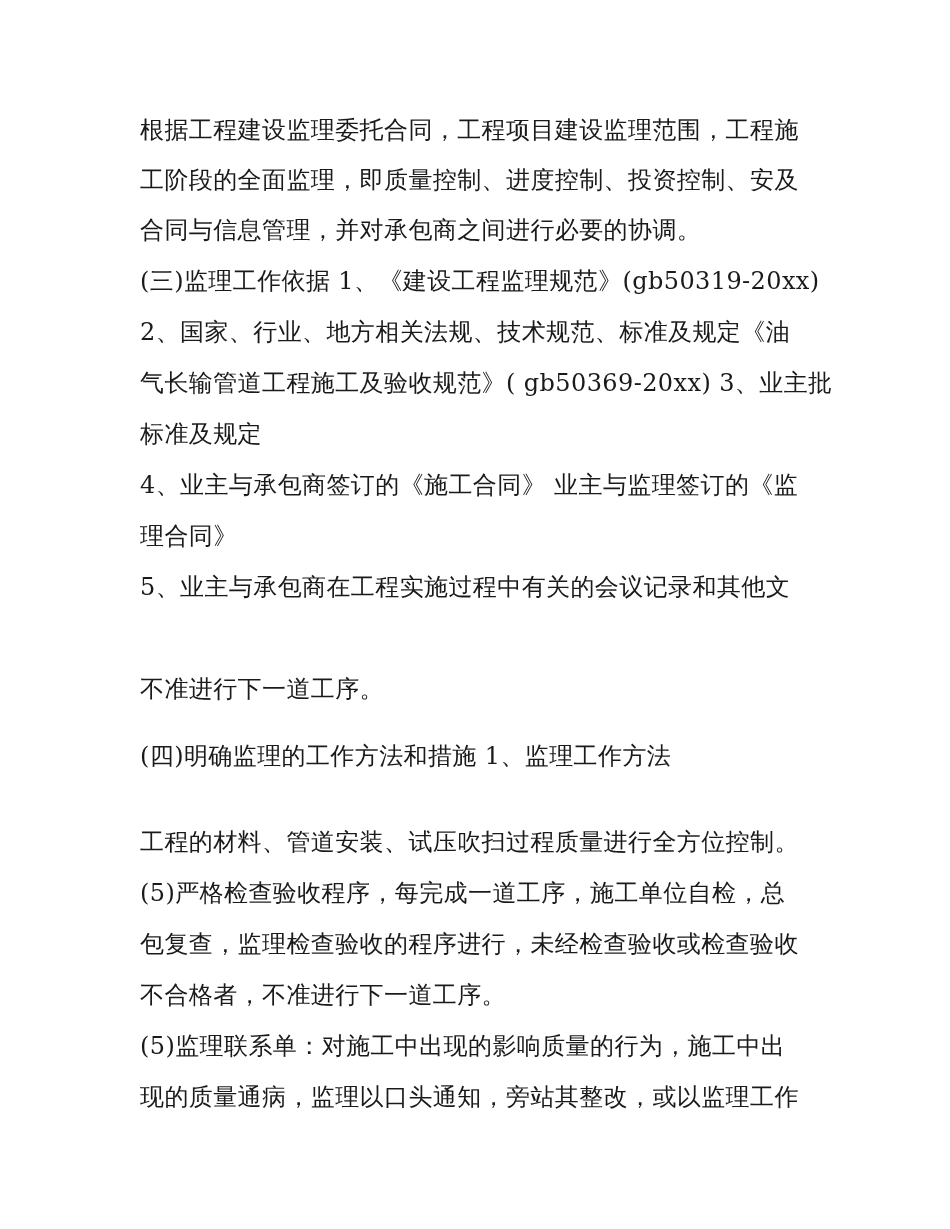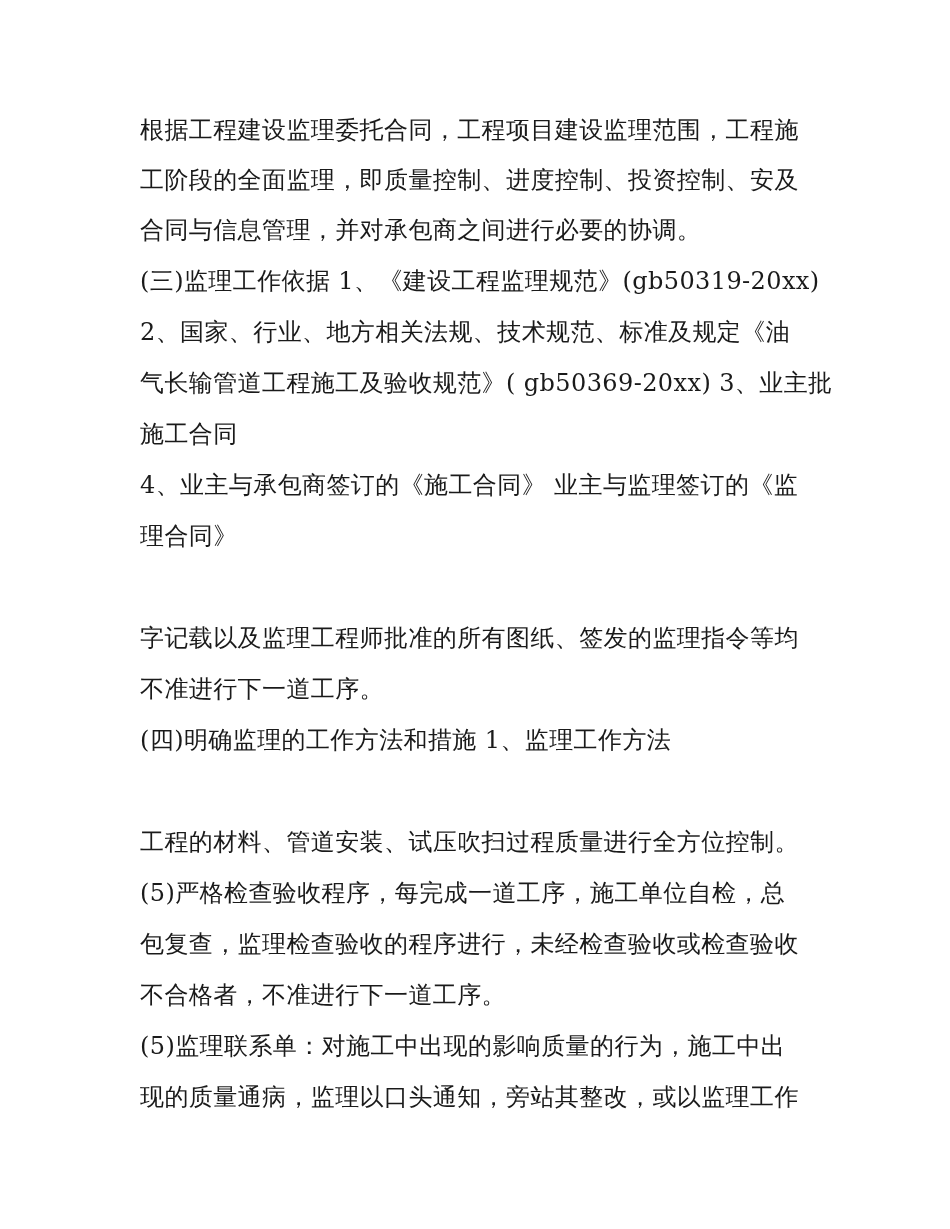--- a/index.html
+++ b/index.html
@@ -35,25 +35,25 @@
 </head>
 <body>
 
 <div class="page">
   <div class="line" style="top:115px">根据工程建设监理委托合同，工程项目建设监理范围，工程施</div>
   <div class="line" style="top:165px">工阶段的全面监理，即质量控制、进度控制、投资控制、安及</div>
   <div class="line" style="top:215px">合同与信息管理，并对承包商之间进行必要的协调。</div>
   <div class="line" style="top:266px">(三)监理工作依据 1、《建设工程监理规范》(gb50319-20xx)</div>
   <div class="line" style="top:317px">2、国家、行业、地方相关法规、技术规范、标准及规定《油</div>
   <div class="line" style="top:368px">气长输管道工程施工及验收规范》( gb50369-20xx) 3、业主批</div>
-  <div class="line" style="top:419px">施工合同</div>
+  <div class="line" style="top:419px">标准及规定</div>
   <div class="line" style="top:470px">4、业主与承包商签订的《施工合同》 业主与监理签订的《监</div>
   <div class="line" style="top:521px">理合同》</div>
-  <div class="line" style="top:623px">字记载以及监理工程师批准的所有图纸、签发的监理指令等均</div>
+  <div class="line" style="top:572px">5、业主与承包商在工程实施过程中有关的会议记录和其他文</div>
   <div class="line" style="top:674px">不准进行下一道工序。</div>
-  <div class="line" style="top:725px">(四)明确监理的工作方法和措施 1、监理工作方法</div>
+  <div class="line" style="top:741px">(四)明确监理的工作方法和措施 1、监理工作方法</div>
   <div class="line" style="top:827px">工程的材料、管道安装、试压吹扫过程质量进行全方位控制。</div>
   <div class="line" style="top:878px">(5)严格检查验收程序，每完成一道工序，施工单位自检，总</div>
   <div class="line" style="top:980px">不合格者，不准进行下一道工序。</div>
   <div class="line" style="top:929px">包复查，监理检查验收的程序进行，未经检查验收或检查验收</div>
   <div class="line" style="top:1031px">(5)监理联系单：对施工中出现的影响质量的行为，施工中出</div>
   <div class="line" style="top:1082px">现的质量通病，监理以口头通知，旁站其整改，或以监理工作</div>
 </div>
 
 </body></html>

